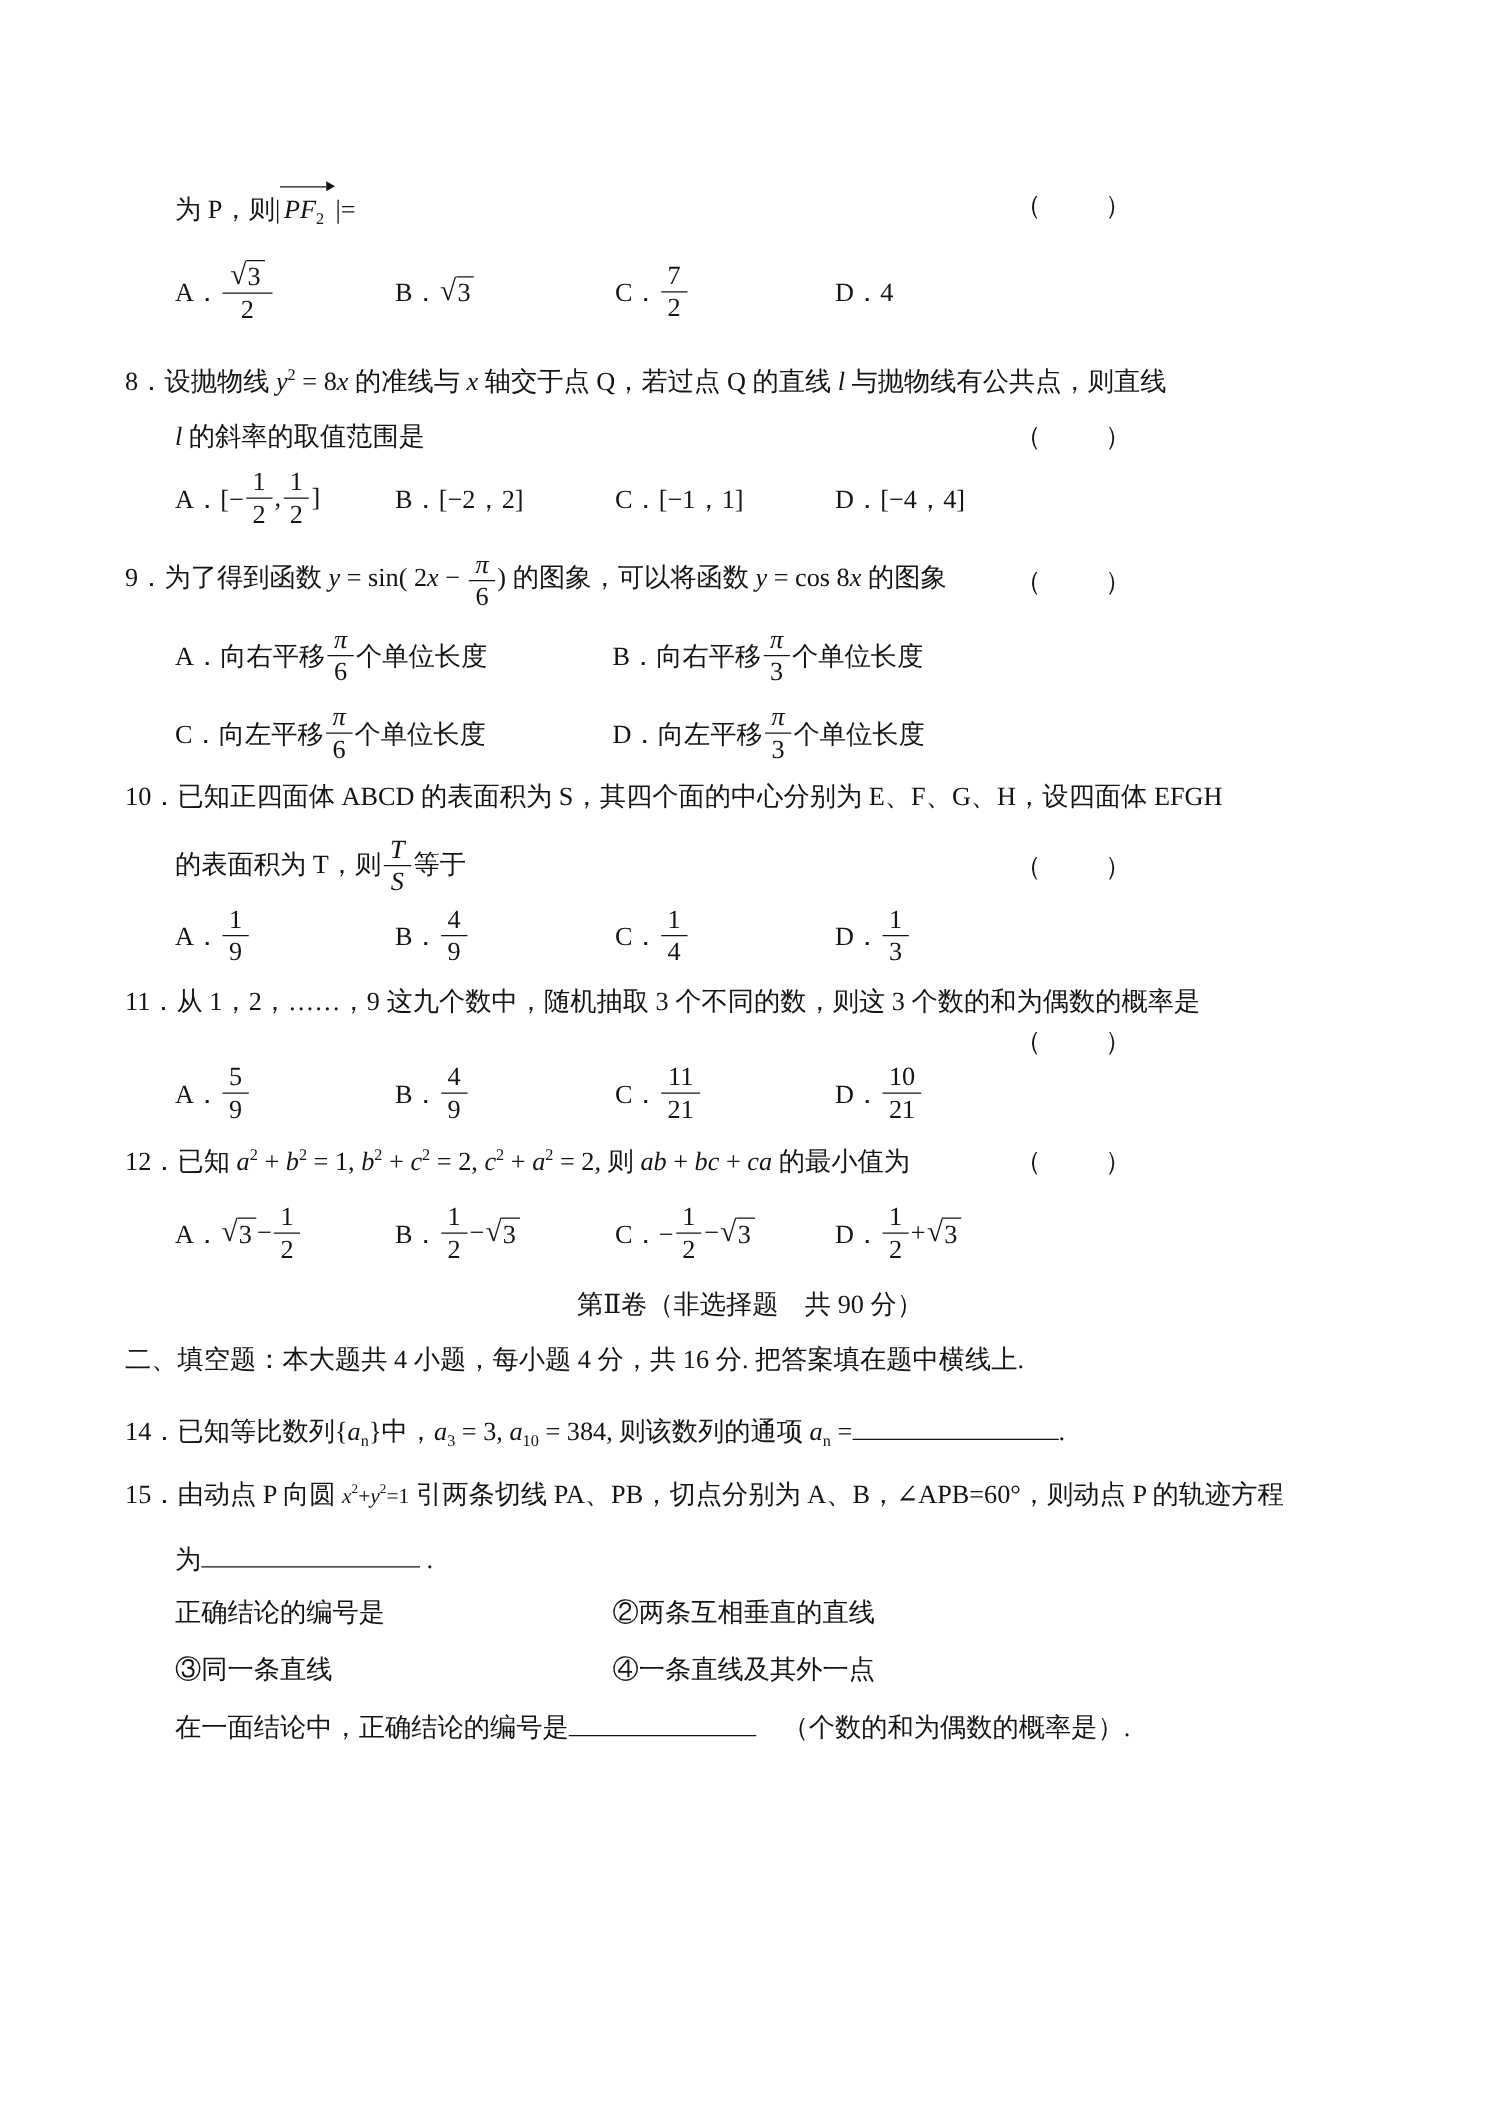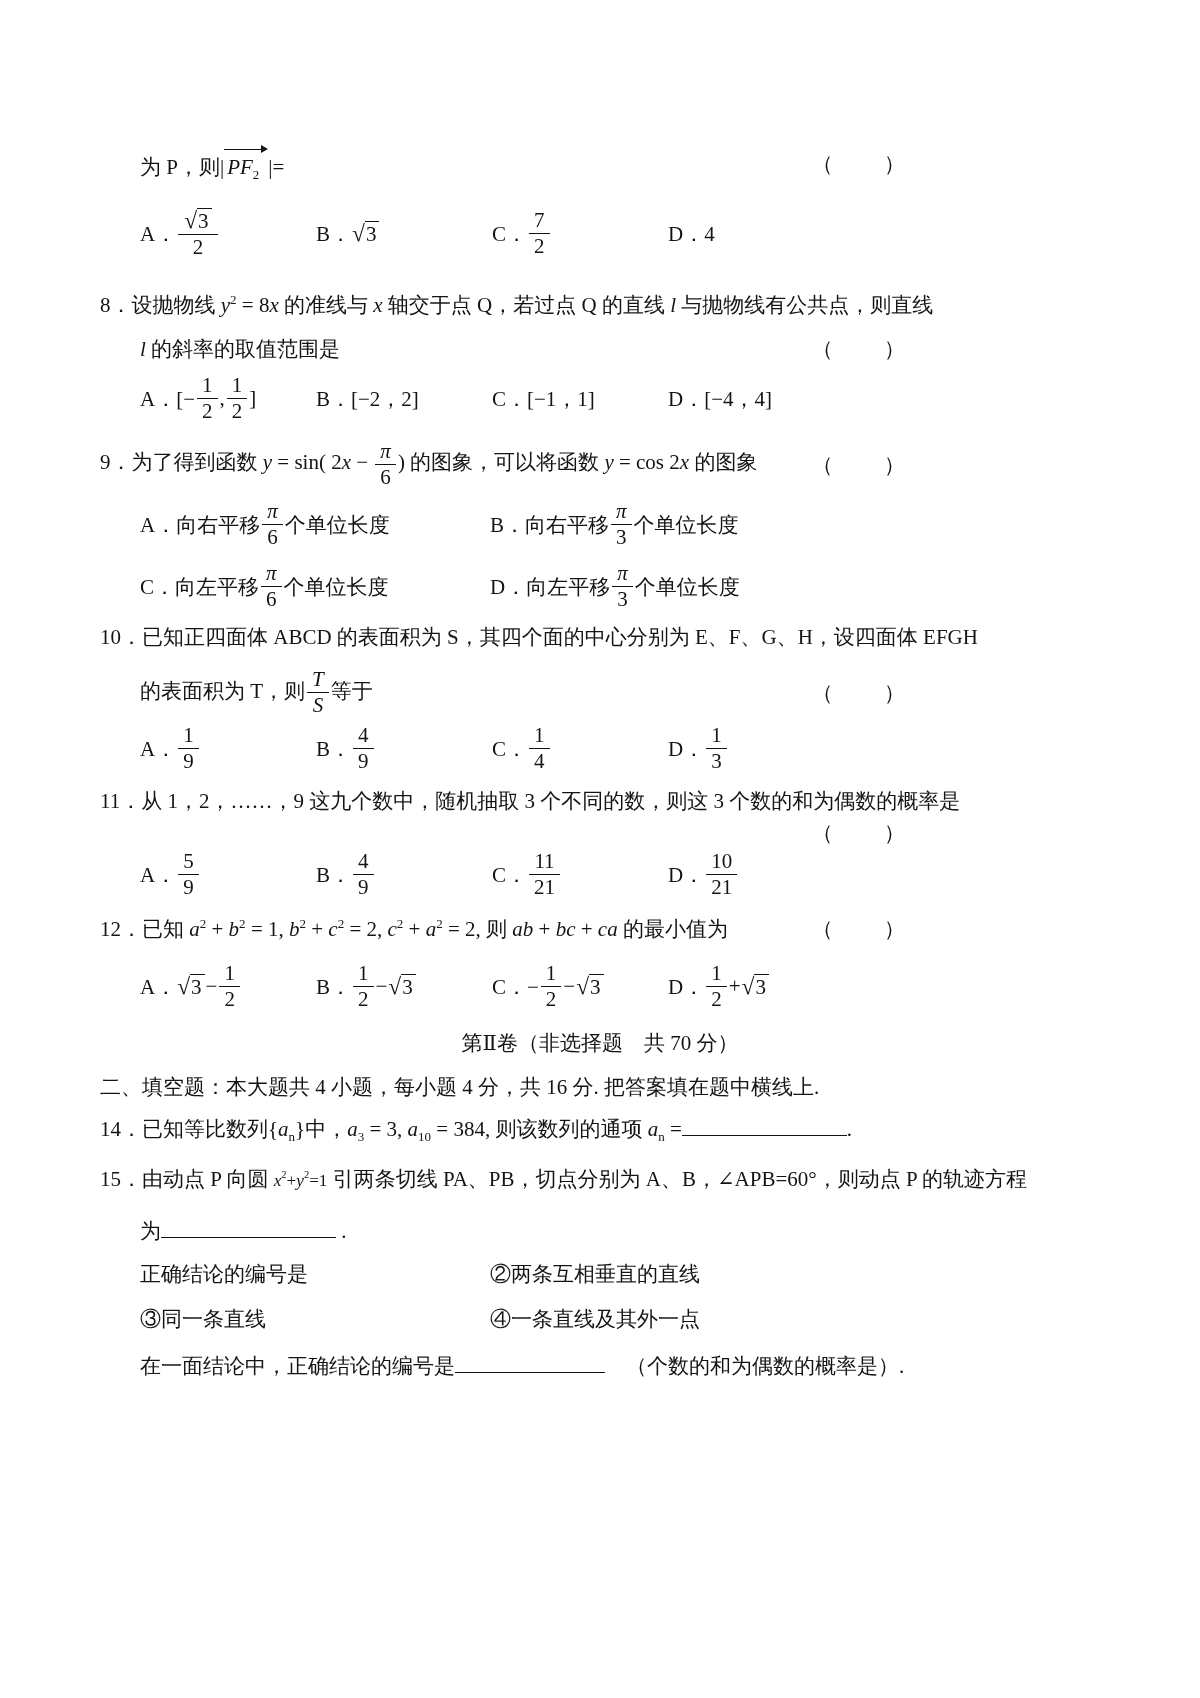--- a/index.html
+++ b/index.html
@@ -118,21 +118,21 @@
   </div>
 
   <div class="line" style="margin-top:16px">
     <span class="expr"><span>9．为了得到函数 </span><span class="it">y</span><span> = sin( 2</span><span class="it">x</span><span> − </span><span class="fr">
           <span class="n">
             <span class="it">π</span>
           </span>
           <span class="d">
             <span>6</span>
           </span>
-        </span><span>) 的图象，可以将函数 </span><span class="it">y</span><span> = cos 2</span><span class="it">x</span><span> 的图象</span></span>
+        </span><span>) 的图象，可以将函数 </span><span class="it">y</span><span> = cos 8</span><span class="it">x</span><span> 的图象</span></span>
     <span class="paren">（　　）</span>
   </div>
   <div class="opts" style="margin-top:10px">
     <span class="opt wide">
         <span>A．向右平移</span>
         <span class="fr">
           <span class="n">
             <span class="it">π</span>
           </span>
           <span class="d">
@@ -360,29 +360,29 @@
         </span>
         <span> + </span>
         <span class="sq">
           <span class="r">√</span>
           <span class="c">3</span>
         </span>
       </span>
   </div>
 
   <div class="line center" style="margin-top:16px">
-    <span>第Ⅱ卷（非选择题　共 70 分）</span>
+    <span>第Ⅱ卷（非选择题　共 90 分）</span>
   </div>
 
   <div class="line" style="margin-top:14px">
     <span>二、填空题：本大题共 4 小题，每小题 4 分，共 16 分. 把答案填在题中横线上.</span>
   </div>
 
 
-  <div class="line" style="margin-top:12px">
+  <div class="line" style="margin-top:28px">
     <span class="expr"><span>14．已知等比数列{</span><span class="it">a</span><sub>n</sub><span>}中，</span><span class="it">a</span><sub>3</sub><span> = 3, </span><span class="it">a</span><sub>10</sub><span> = 384, 则该数列的通项 </span><span class="it">a</span><sub>n</sub><span> =</span><span class="bl" style="width: 165px;"></span><span>.</span></span>
   </div>
 
   <div class="line" style="margin-top:20px">
     <span class="expr"><span>15．由动点 P 向圆 </span><span class="it sm">x</span><sup class="sm">2</sup><span class="sm">+</span><span class="it sm">y</span><sup class="sm">2</sup><span class="sm">=1</span><span> 引两条切线 PA、PB，切点分别为 A、B，∠APB=60°，则动点 P 的轨迹方程</span></span>
   </div>
   <div class="line cont" style="margin-top:20px">
     <span class="expr"><span>为</span><span class="bl" style="width: 175px;"></span><span> .</span></span>
   </div>
 

